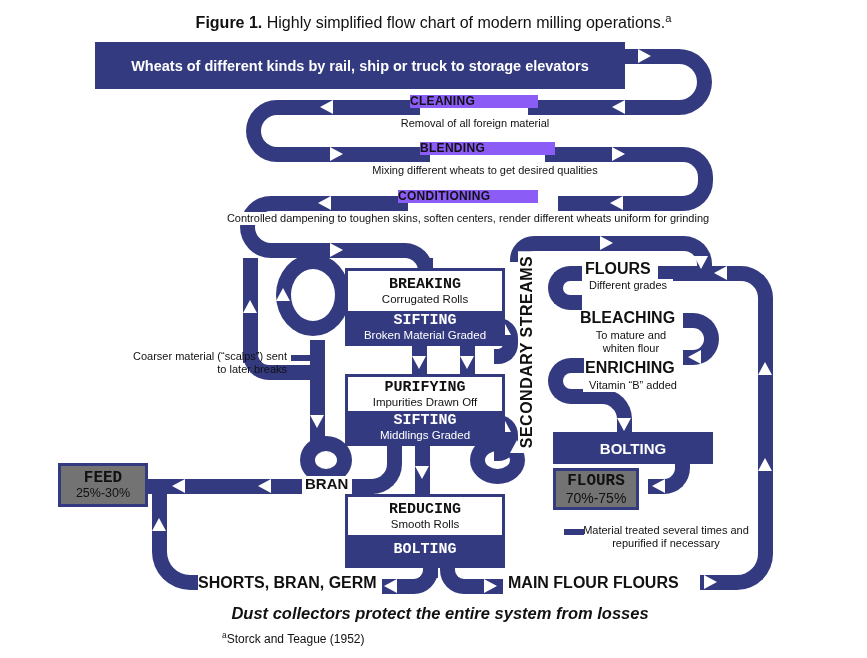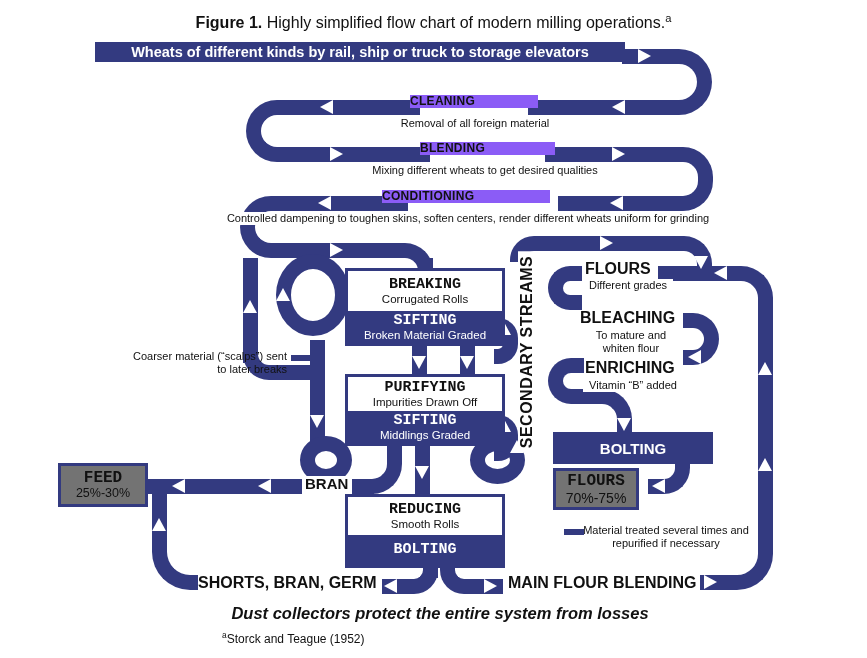--- a/index.html
+++ b/index.html
@@ -35,21 +35,21 @@
   .foot{position:absolute;left:222px;top:630px;font-size:12px;z-index:6;}
   sup{font-size:70%;}
 </style>
 </head>
 <body>
 
 <div class="canvas">
 
   <div class="title"><span style="font-weight:bold">Figure 1.</span><span> Highly simplified flow chart of modern milling operations.</span><sup>a</sup></div>
 
-  <div class="banner" style="left:95px;top:42px;width:530px;height:20px;">
+  <div class="banner" style="left:95px;top:42px;width:530px;height:47px;">
       <span>Wheats of different kinds by rail, ship or truck to storage elevators</span>
     </div>
   <div class="bar" style="left:622px;top:49px;width:48px;height:15px;"></div>
   <div class="ar r" style="left:638px;top:49px;"></div>
   <div class="cv" style="left:662px;top:49px;width:50px;height:66px;border-width:15px 15px 15px 0;border-radius:0 33px 33px 0;"></div>
 
   <div class="bar" style="left:313px;top:100px;width:107px;height:15px;"></div>
   <div class="bar" style="left:528px;top:100px;width:134px;height:15px;"></div>
   <div class="ar l" style="left:320px;top:100px;"></div>
   <div class="ar l" style="left:612px;top:100px;"></div>
@@ -62,21 +62,21 @@
   <div class="ar r" style="left:330px;top:147px;"></div>
   <div class="ar r" style="left:612px;top:147px;"></div>
   <div class="stage" style="left:420px;top:142px;width:135px;">BLENDING</div>
   <div class="cap" style="left:320px;top:164px;width:330px;">Mixing different wheats to get desired qualities</div>
   <div class="cv" style="left:653px;top:147px;width:60px;height:64px;border-width:15px 15px 15px 0;border-radius:0 30px 30px 0;"></div>
 
   <div class="bar" style="left:306px;top:196px;width:102px;height:15px;"></div>
   <div class="bar" style="left:558px;top:196px;width:97px;height:15px;"></div>
   <div class="ar l" style="left:318px;top:196px;"></div>
   <div class="ar l" style="left:610px;top:196px;"></div>
-  <div class="stage" style="left:382px;top:190px;width:168px;">CONDITIONING</div>
+  <div class="stage" style="left:398px;top:190px;width:140px;">CONDITIONING</div>
   <div class="cap" style="left:188px;top:212px;width:560px;">Controlled dampening to toughen skins, soften centers, render different wheats uniform for grinding</div>
   <div class="cv" style="left:240px;top:196px;width:68px;height:62px;border-width:15px 0 15px 15px;border-radius:31px 0 0 31px;"></div>
 
   <div class="bar" style="left:306px;top:243px;width:95px;height:15px;"></div>
   <div class="ar r" style="left:330px;top:243px;"></div>
   <div class="cv" style="left:395px;top:243px;width:38px;height:28px;border-width:15px 15px 0 0;border-radius:0 28px 0 0;"></div>
   <div class="bar" style="left:418px;top:258px;width:15px;height:12px;"></div>
 
   <div class="ring" style="left:276px;top:254px;width:74px;height:82px;"></div>
   <div class="ar u" style="left:276px;top:288px;"></div>
@@ -208,20 +208,20 @@
   <div class="bar" style="left:424px;top:568px;width:14px;height:10px;"></div>
   <div class="cv" style="left:440px;top:568px;width:40px;height:26px;border-width:0 0 15px 15px;border-radius:0 0 0 24px;"></div>
   <div class="bar" style="left:475px;top:579px;width:28px;height:15px;"></div>
   <div class="ar r" style="left:484px;top:579px;"></div>
 
   <div class="bar" style="left:152px;top:492px;width:15px;height:55px;"></div>
   <div class="ar u" style="left:152px;top:518px;"></div>
   <div class="cv" style="left:152px;top:535px;width:46px;height:55px;border-width:0 0 15px 15px;border-radius:0 0 0 38px;"></div>
 
   <div class="lab" style="left:198px;top:575px;font-size:16px;">SHORTS, BRAN, GERM</div>
-  <div class="lab" style="left:508px;top:575px;font-size:16px;">MAIN FLOUR BLENDING</div>
+  <div class="lab" style="left:508px;top:575px;font-size:16px;">MAIN FLOUR FLOURS</div>
   <div class="bar" style="left:700px;top:575px;width:33px;height:15px;"></div>
   <div class="ar r" style="left:704px;top:575px;"></div>
 
   <div class="dust">Dust collectors protect the entire system from losses</div>
   <div class="foot"><sup>a</sup><span>Storck and Teague (1952)</span></div>
 
 </div>
 
 </body></html>

